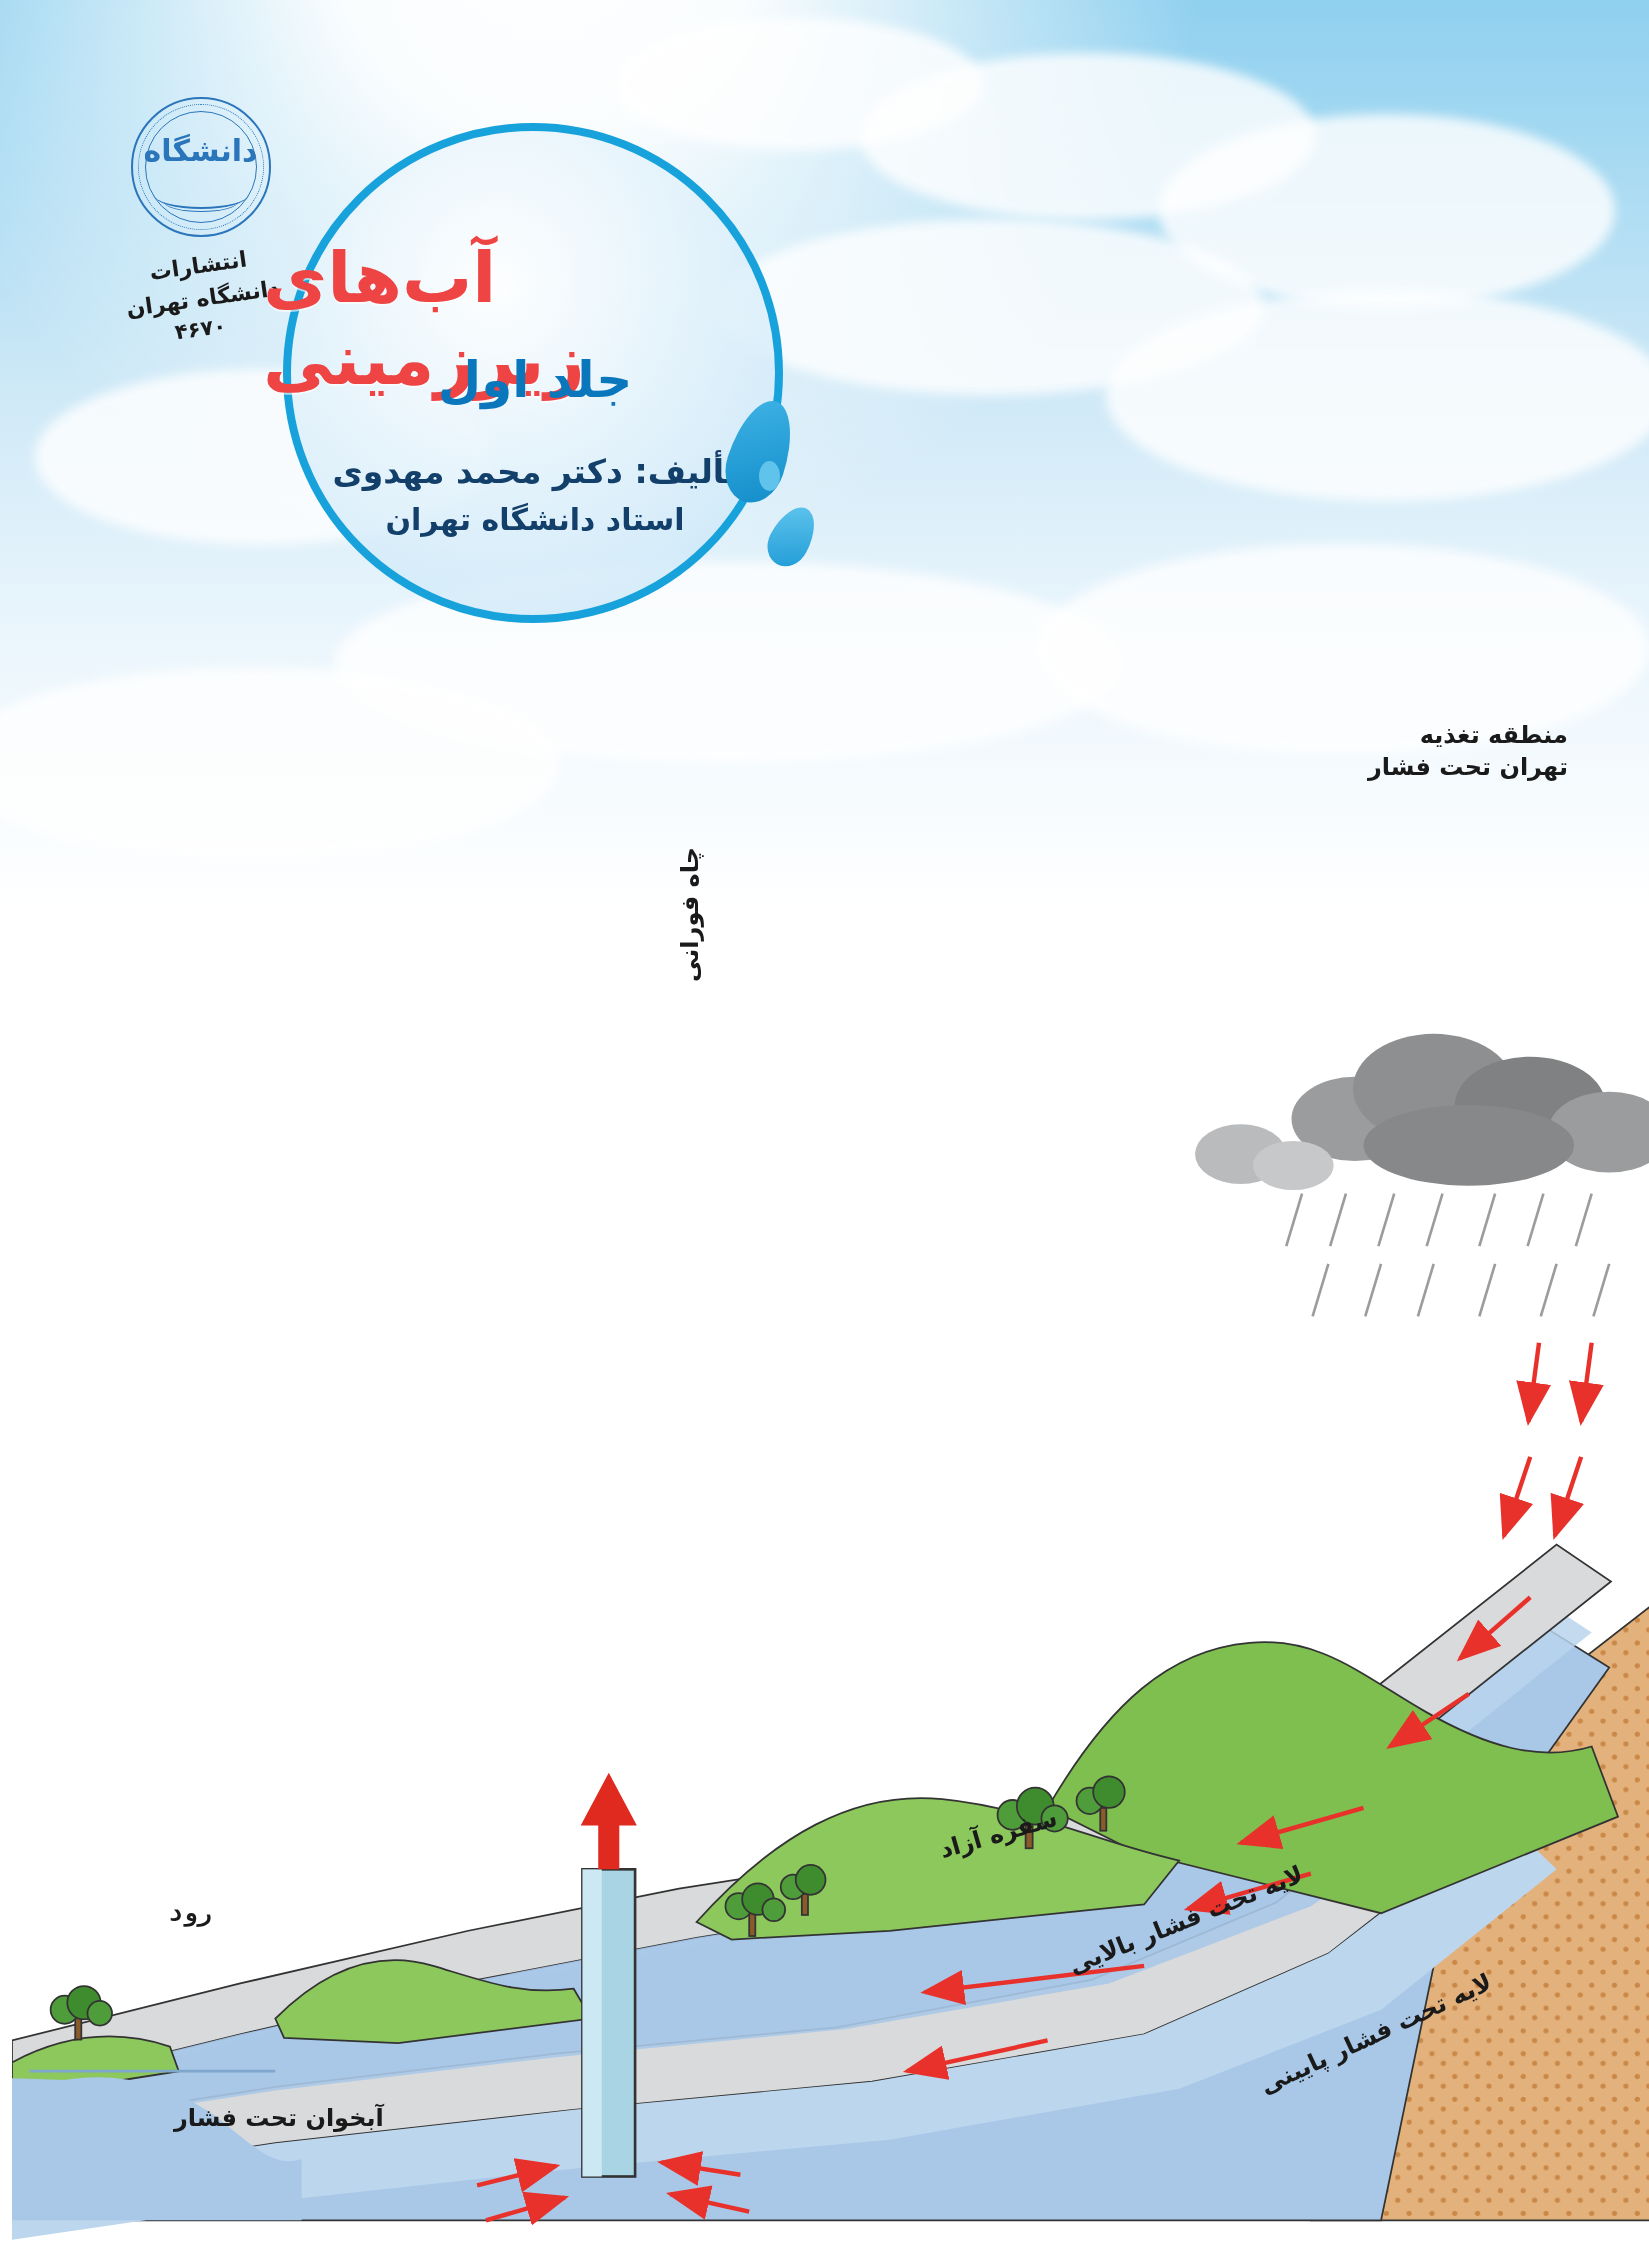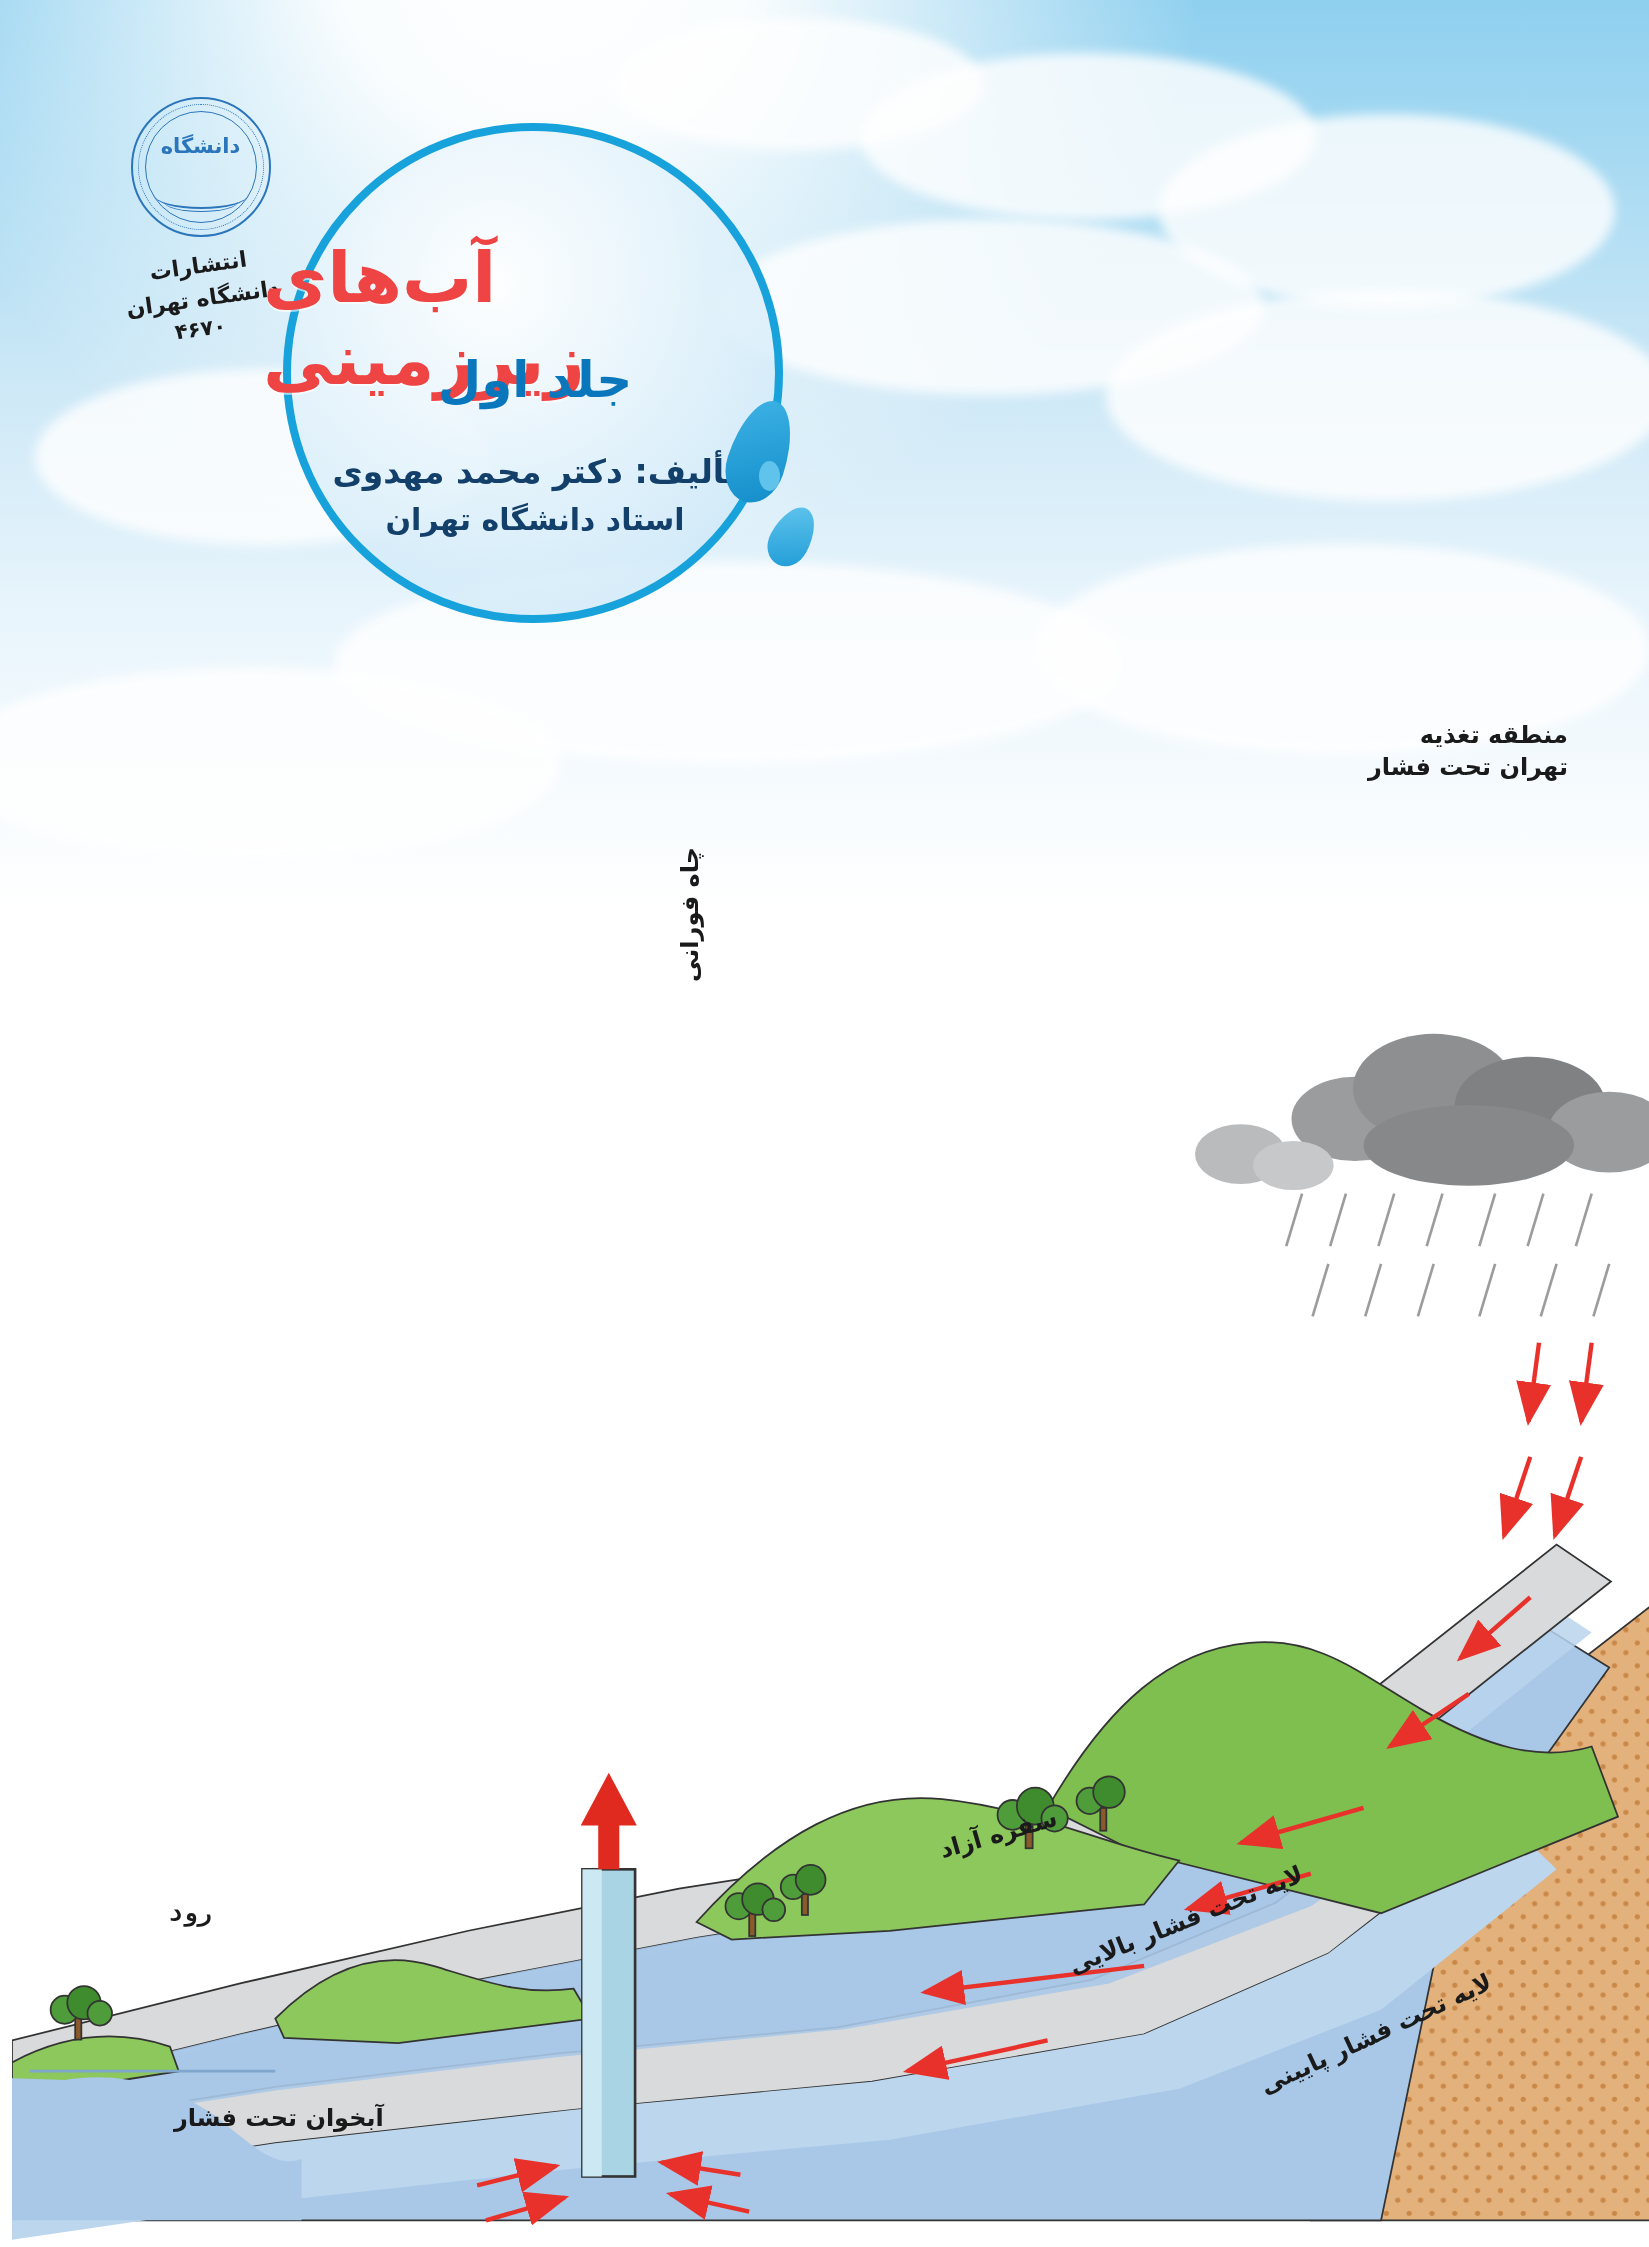--- a/index.html
+++ b/index.html
@@ -64,21 +64,21 @@
   }
   .logo-seal .ring3 {
     left: 14px; top: 14px; right: 14px; bottom: 14px;
     border: 1.8px solid #2b75bb;
   }
   .logo-seal .inner-text {
     position: absolute;
     left: 0; right: 0; top: 37px;
     text-align: center;
     color: #2b75bb;
-    font-size: 21px;
+    font-size: 30px;
     font-weight: bold;
     line-height: 1.15;
     letter-spacing: -0.9px;
   }
   .logo-seal .wing {
     position: absolute;
     left: 23px; right: 23px;
     top: 84px;
     height: 26px;
     border-bottom: 2.6px solid #2b75bb;

